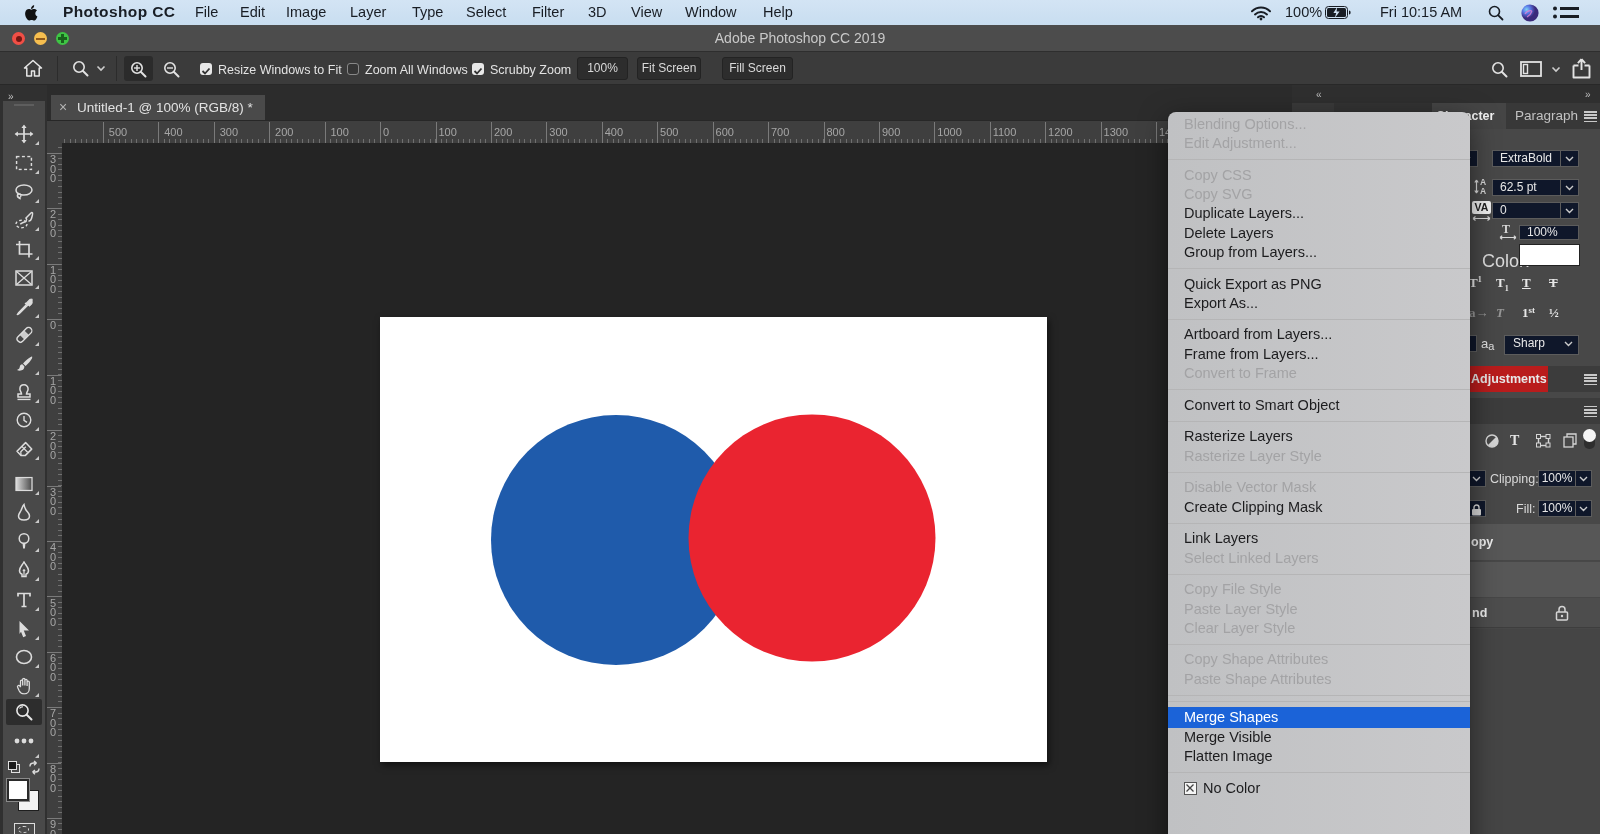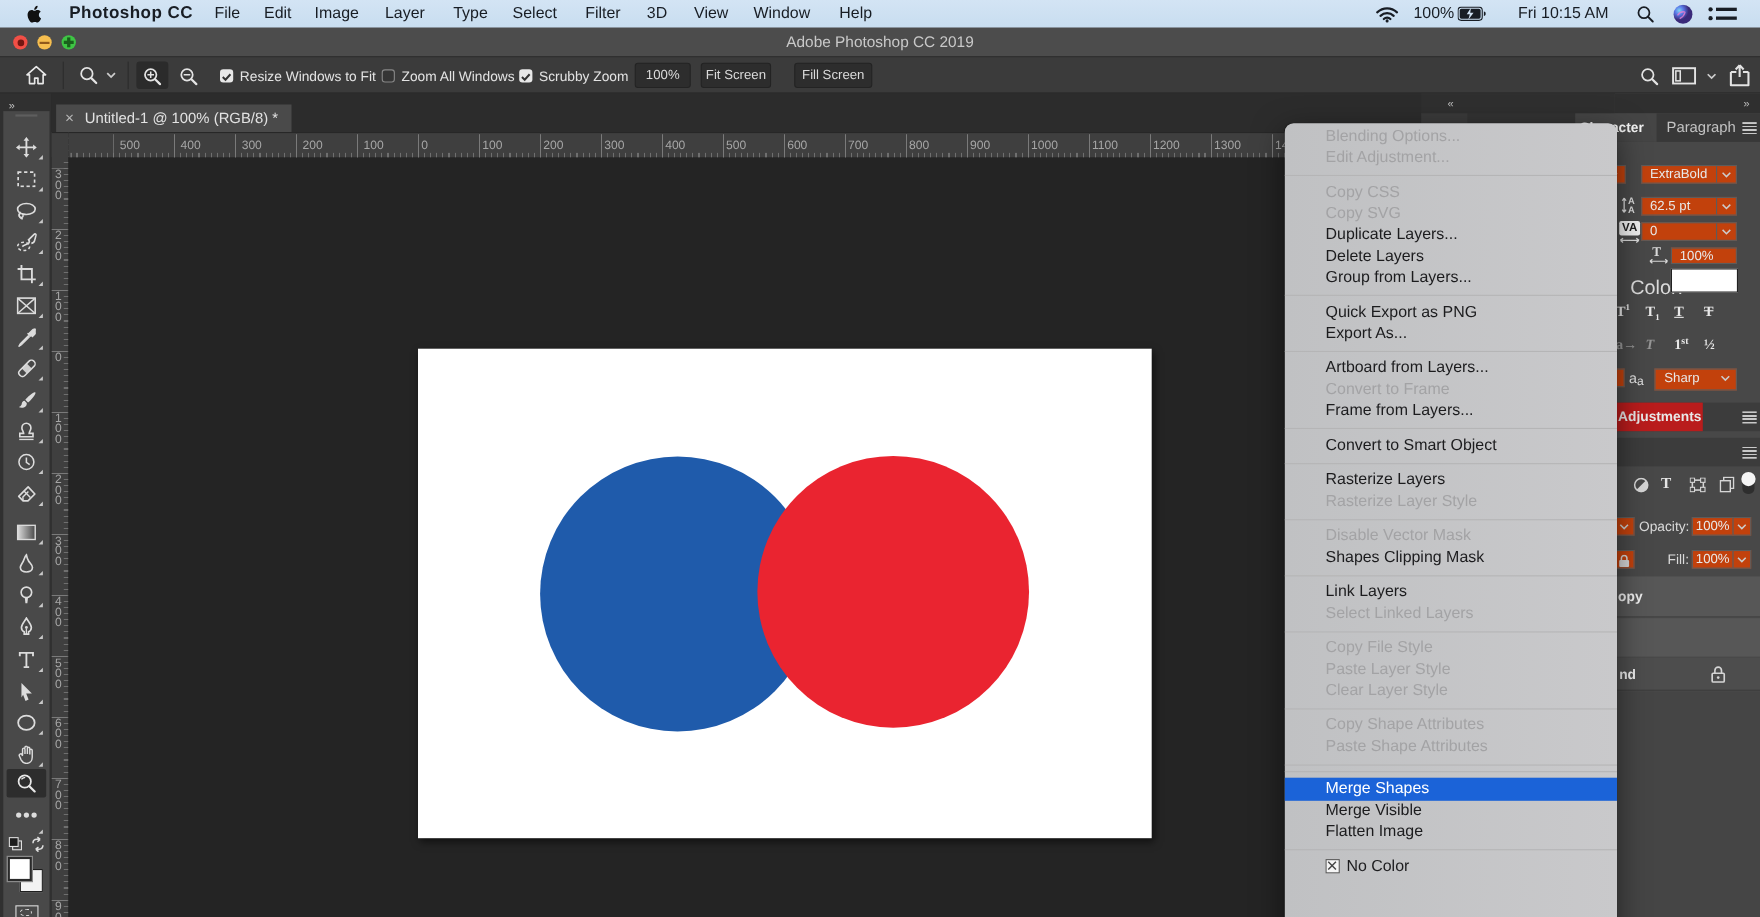--- a/index.html
+++ b/index.html
@@ -46,26 +46,26 @@
 }
 #corner{left:47px;top:120px;width:15px;height:23px;background:#3f3f3f;border-top:1px solid #272727}
 .rlab{position:absolute;color:#a6a6a6;font-size:11px}
 .vlab{position:absolute;left:3px;color:#a6a6a6;font-size:11px;line-height:9.5px;width:8px;word-break:break-all}
 #canvasarea{left:62px;top:143px;width:1230px;height:691px;background:#242424}
 #whitecanvas{position:absolute;left:318px;top:174px;width:667px;height:445px;background:#ffffff;box-shadow:2px 3px 7px rgba(0,0,0,.55)}
 
 #rdock2{left:1292px;top:85px;width:176px;height:749px;background:#333333}
 #rdock{left:1468px;top:85px;width:132px;height:749px;background:#484848}
 .hdrstrip{position:absolute;left:0;top:0;width:100%;height:18px;background:#2f2f2f;color:#bdbdbd;font-size:10px}
-.fieldbox{position:absolute;background:#c2410c;border:1px solid #5c5c5c;color:#e8e8e8;font-size:12px}
+.fieldbox{position:absolute;background:#0f172a;border:1px solid #5c5c5c;color:#e8e8e8;font-size:12px}
 .hamb{position:absolute;width:13px;height:11px;background:repeating-linear-gradient(#c9c9c9 0 1.5px,#0000 1.5px 3.2px)}
 
 #ctxmenu{left:1168px;top:112px;width:302px;height:780px;background:linear-gradient(90deg,#c0c1c3,#c9c9cb);border-radius:8px 8px 0 0;
  box-shadow:0 8px 28px rgba(0,0,0,.5), 0 0 1px rgba(0,0,0,.4);padding-top:3px;font-size:14.5px}
-.mitem{height:19.2px;line-height:19.2px;padding-left:37px;color:#1c1c1e;white-space:nowrap}
+.mitem{height:19.2px;line-height:19.2px;padding-left:16px;color:#1c1c1e;white-space:nowrap}
 .mitem.dis{color:#a3a3a5}
 .msep{height:1px;background:#b5b5b6;margin:5.8px 0}
 .mitem.hl{background:#1b63d8;color:#ffffff;height:21px;line-height:21px;margin-top:-1px}
 </style>
 </head>
 <body>
 
 <div class="abs" id="macbar">
  <svg class="mi" style="left:24px;top:5px" width="14" height="16" viewBox="0 0 14 16">
       <path fill="#111" d="M11.3 8.6c0-2 1.6-2.9 1.7-3-0.9-1.3-2.3-1.5-2.8-1.5-1.2-.1-2.3.7-2.9.7-.6 0-1.5-.7-2.5-.7-1.3 0-2.5.8-3.1 1.9-1.3 2.3-.3 5.7 1 7.6.6.9 1.4 1.9 2.4 1.9 1 0 1.3-.6 2.5-.6s1.5.6 2.5.6 1.7-.9 2.3-1.8c.7-1 1-2 1-2.1-.1 0-2.1-.8-2.1-3zM9.4 2.8c.5-.7.9-1.6.8-2.5-.8 0-1.7.5-2.3 1.2-.5.6-.9 1.5-.8 2.4.9.1 1.8-.4 2.3-1.1z"></path>
@@ -527,21 +527,21 @@
       <path d="M4 4V1h9v10h-3" fill="none" stroke="#d5d5d5" stroke-width="1.3"></path>
     </svg>
  <div style="position:absolute;left:116px;top:346px;width:11px;height:18px;background:#2e2e2e;border-radius:5px"></div>
  <div style="position:absolute;left:115px;top:344px;width:13px;height:13px;border-radius:50%;background:#f5f5f5"></div>
 
  <div class="fieldbox" style="left:-12px;top:385px;width:30px;height:17px">
       <svg style="position:absolute;right:4px;top:5px" width="9" height="6" viewBox="0 0 9 6">
         <path d="M1 1l3.5 3.5L8 1" fill="none" stroke="#ccc" stroke-width="1.4"></path>
       </svg>
     </div>
- <div style="position:absolute;left:22px;top:387px;color:#dadada;font-size:12.5px">Opacity:</div>
+ <div style="position:absolute;left:22px;top:387px;color:#dadada;font-size:12.5px">Clipping:</div>
  <div class="fieldbox" style="left:70px;top:385px;width:38px;height:17px;line-height:15px;text-align:center">100%</div>
  <div class="fieldbox" style="left:107px;top:385px;width:17px;height:17px">
       <svg style="position:absolute;left:3px;top:5px" width="9" height="6" viewBox="0 0 9 6">
         <path d="M1 1l3.5 3.5L8 1" fill="none" stroke="#ccc" stroke-width="1.4"></path>
       </svg>
     </div>
 
  <div class="fieldbox" style="left:-12px;top:415px;width:30px;height:17px">
       <svg style="position:absolute;right:3px;top:3px" width="11" height="12" viewBox="0 0 11 12">
         <rect x="1" y="5" width="9" height="6.5" rx="1" fill="#d5d5d5"></rect>
@@ -574,30 +574,30 @@
  <div class="mitem dis">Copy CSS</div>
  <div class="mitem dis">Copy SVG</div>
  <div class="mitem">Duplicate Layers...</div>
  <div class="mitem">Delete Layers</div>
  <div class="mitem">Group from Layers...</div>
  <div class="msep"></div>
  <div class="mitem">Quick Export as PNG</div>
  <div class="mitem">Export As...</div>
  <div class="msep"></div>
  <div class="mitem">Artboard from Layers...</div>
+ <div class="mitem">Frame from Layers...</div>
  <div class="mitem dis">Convert to Frame</div>
- <div class="mitem">Frame from Layers...</div>
  <div class="msep"></div>
  <div class="mitem">Convert to Smart Object</div>
  <div class="msep"></div>
  <div class="mitem">Rasterize Layers</div>
  <div class="mitem dis">Rasterize Layer Style</div>
  <div class="msep"></div>
  <div class="mitem dis">Disable Vector Mask</div>
- <div class="mitem">Shapes Clipping Mask</div>
+ <div class="mitem">Create Clipping Mask</div>
  <div class="msep"></div>
  <div class="mitem">Link Layers</div>
  <div class="mitem dis">Select Linked Layers</div>
  <div class="msep"></div>
  <div class="mitem dis">Copy File Style</div>
  <div class="mitem dis">Paste Layer Style</div>
  <div class="mitem dis">Clear Layer Style</div>
  <div class="msep"></div>
  <div class="mitem dis">Copy Shape Attributes</div>
  <div class="mitem dis">Paste Shape Attributes</div>

